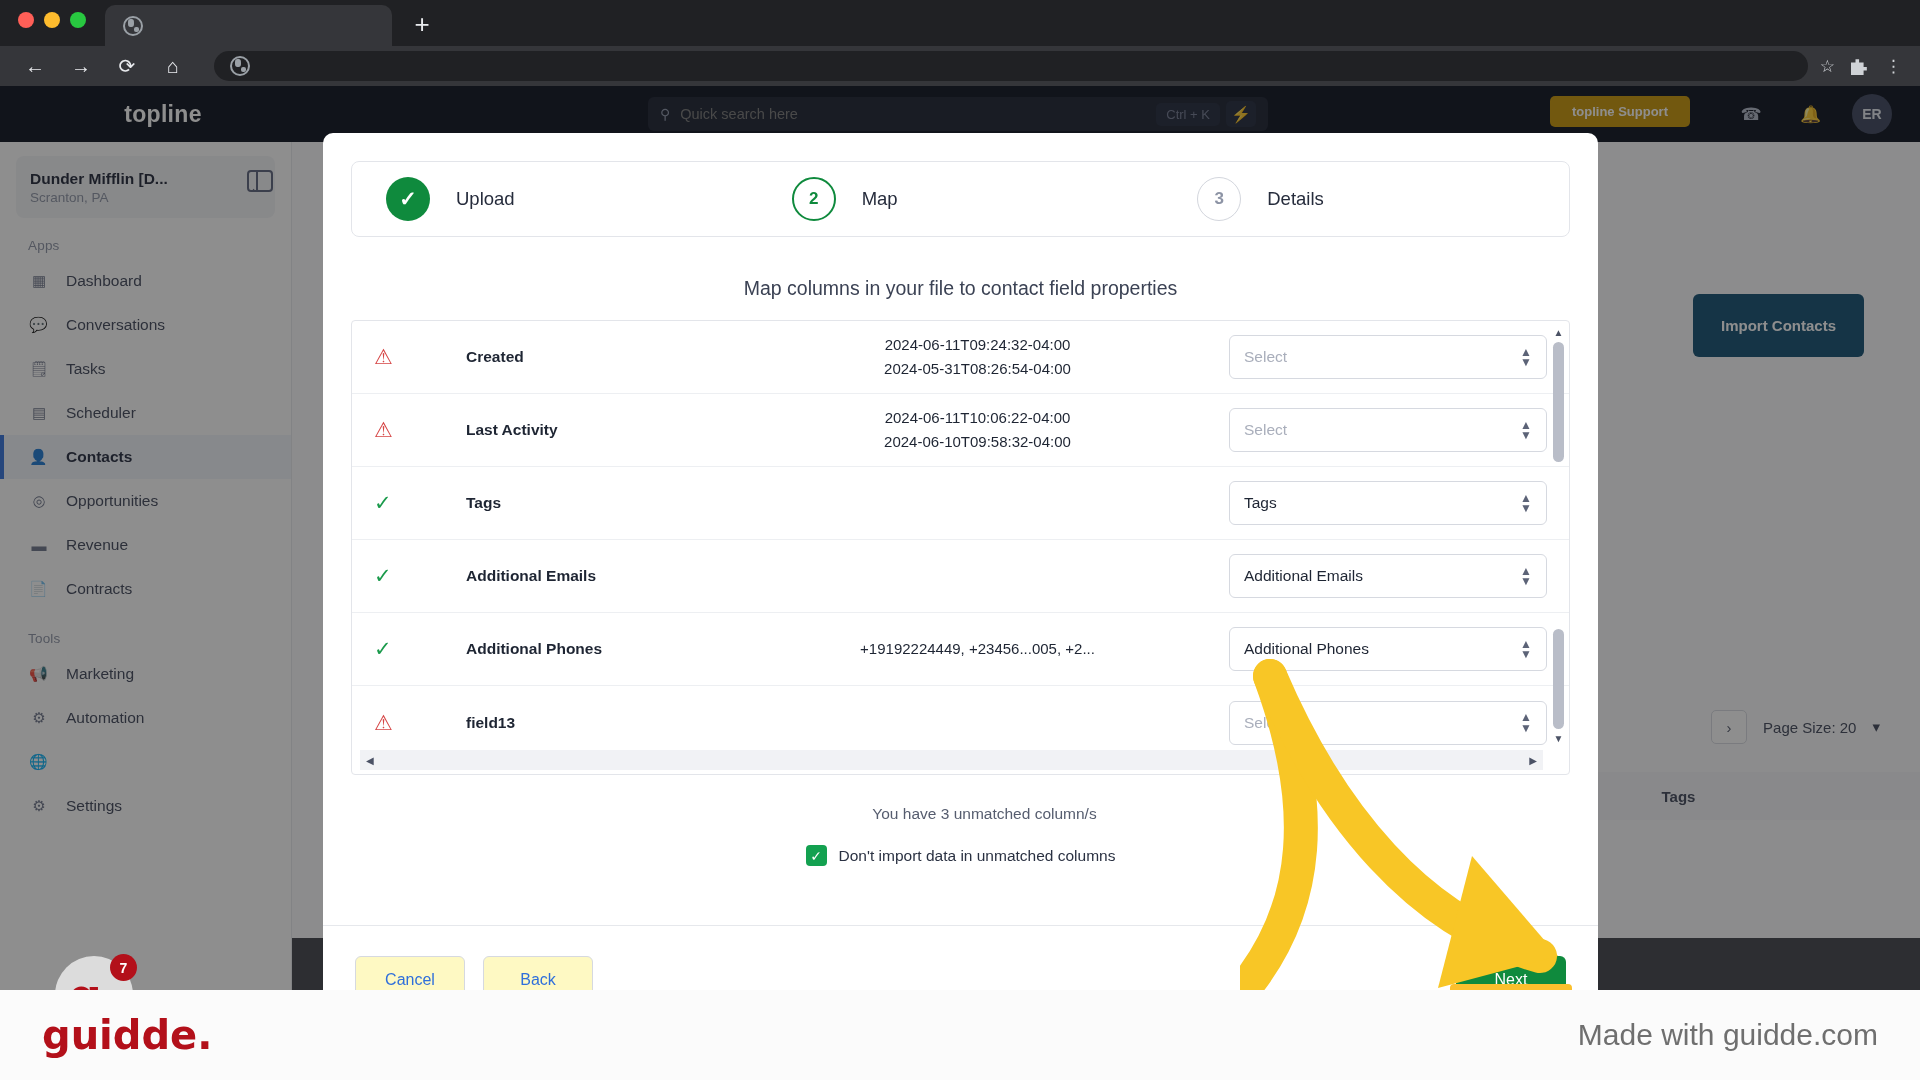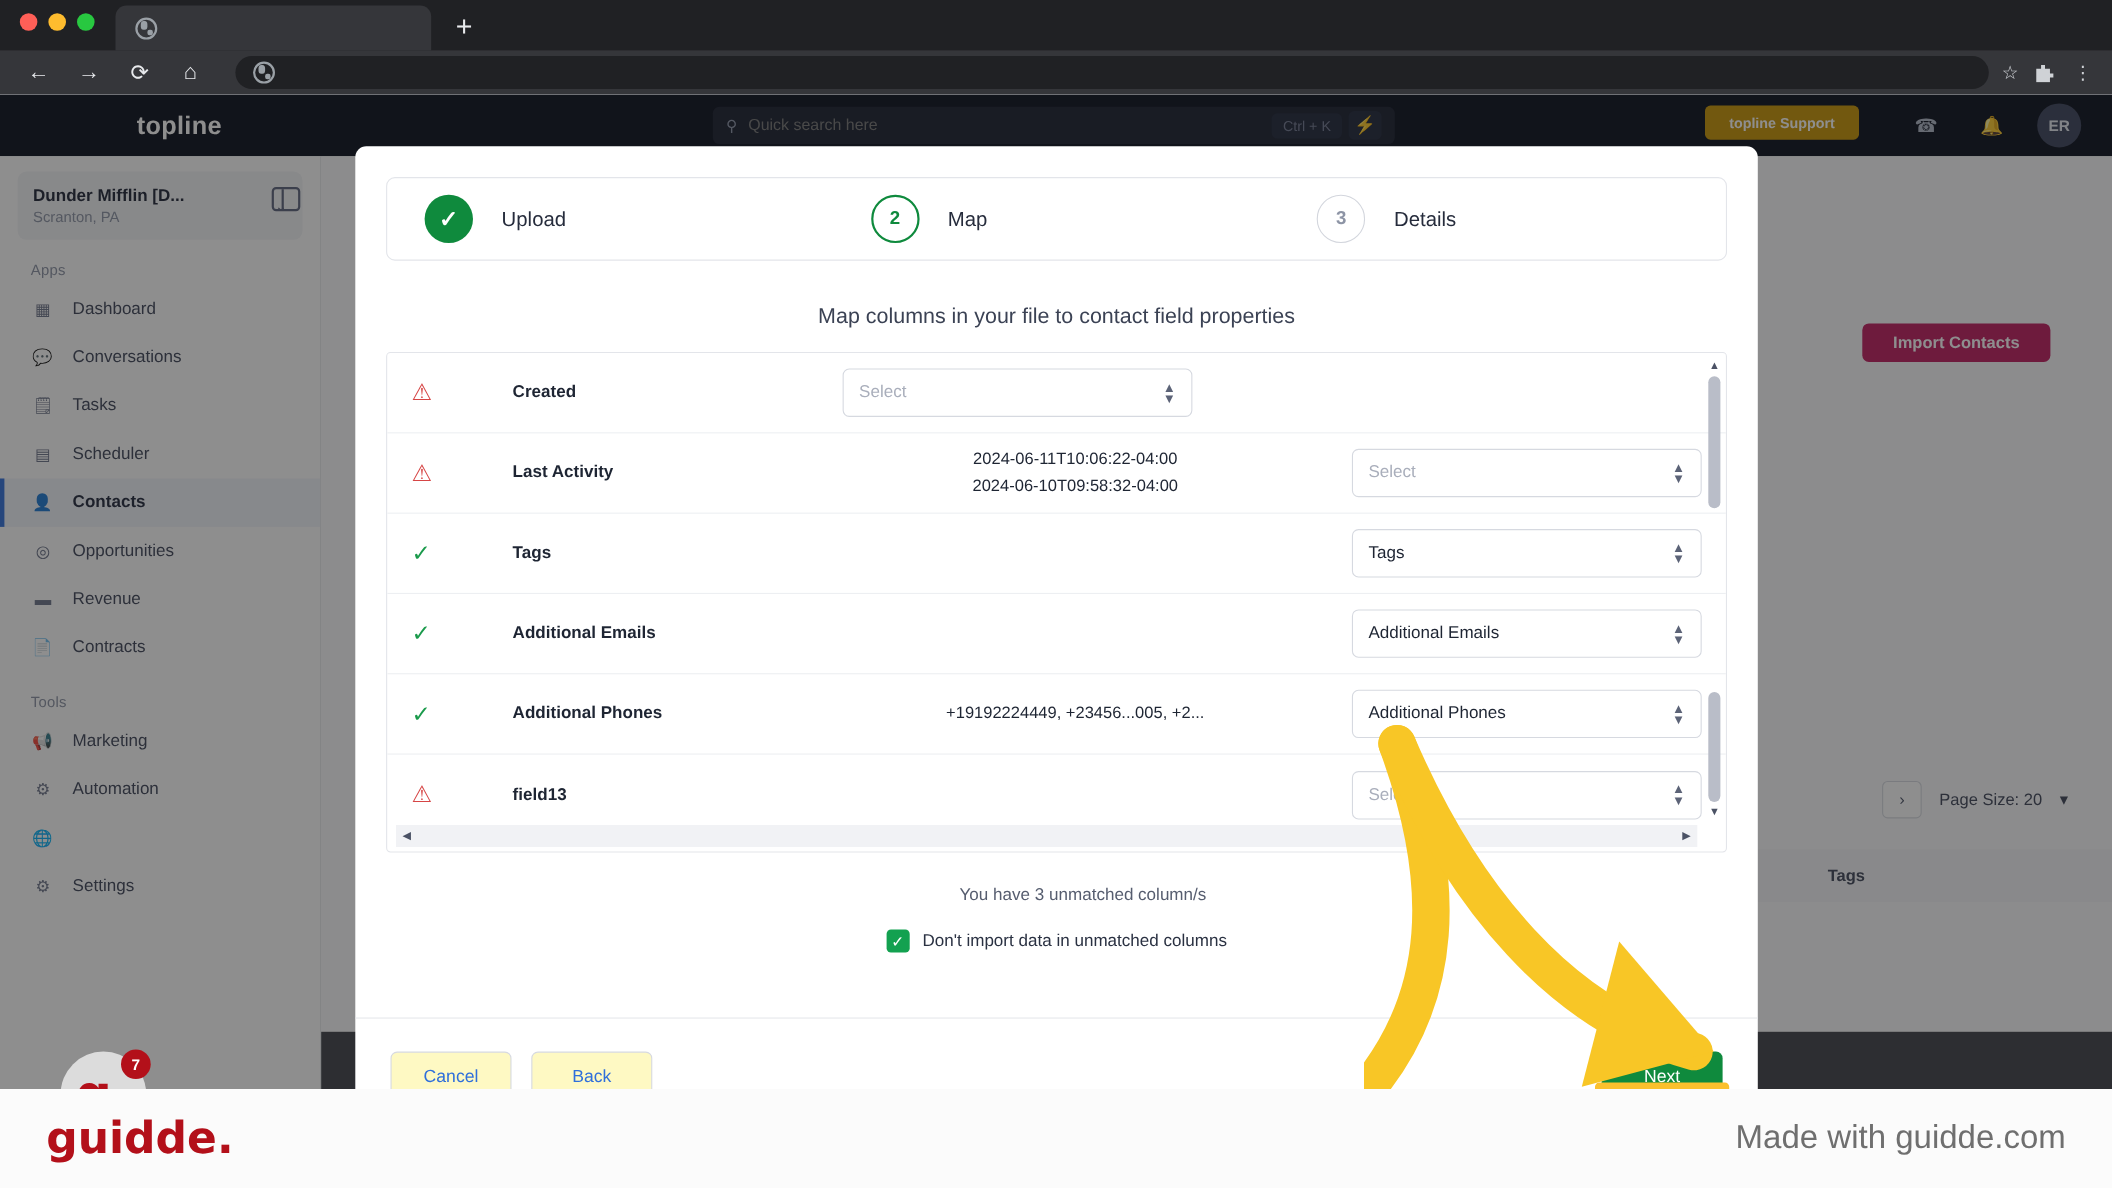--- a/index.html
+++ b/index.html
@@ -153,23 +153,23 @@
     color: #6b7competing; color: #6b7288; font-size: 15px;
   }
   .nav-item.active .nav-ico { color: #2f6fdb; }
 
   
   .main {
     position: absolute; top: 56px; left: 292px; width: 1628px; height: 848px;
     background: #fbfbfc;
   }
   .import-btn {
-    position: absolute; right: 56px; top: 152px; background: #be185d;
+    position: absolute; right: 56px; top: 152px; background: #0c4a6e;
     color: #ffffff; font-size: 15px; font-weight: 600;
-    padding: 9px 28px; border-radius: 6px; border: 0;
+    padding: 23px 28px; border-radius: 6px; border: 0;
   }
   .page-ctrl-1 { position: absolute; right: 40px; top: 568px; display: flex; align-items: center; gap: 16px; }
   .pg-arrow {
     width: 36px; height: 34px; border: 1px solid #d6d9e0; border-radius: 5px;
     background: #fff; color: #4a5165; font-size: 15px;
     display: flex; align-items: center; justify-content: center;
   }
   .pg-size { font-size: 15px; color: #3c4357; }
   .tbl-head {
     position: absolute; right: 0; top: 630px; width: 440px; height: 48px;
@@ -465,20 +465,21 @@
         </div>
       </div>
 
       <div class="modal-title">Map columns in your file to contact field properties</div>
 
       <div class="map-table">
         <div id="map-rows">
             <div class="map-row">
               <span class="st-ico warn">⚠</span>
               <span class="col-name">Created</span>
+              <span class="col-sample">2024-06-11T09:24:32-04:00<br>2024-05-31T08:26:54-04:00</span>
               <span class="sel empty">
                 <span>Select</span>
                 <span class="sel-arrows">▲<br>▼</span>
               </span>
             </div>
             <div class="map-row">
               <span class="st-ico warn">⚠</span>
               <span class="col-name">Last Activity</span>
               <span class="col-sample">2024-06-11T10:06:22-04:00<br>2024-06-10T09:58:32-04:00</span>
               <span class="sel empty">

